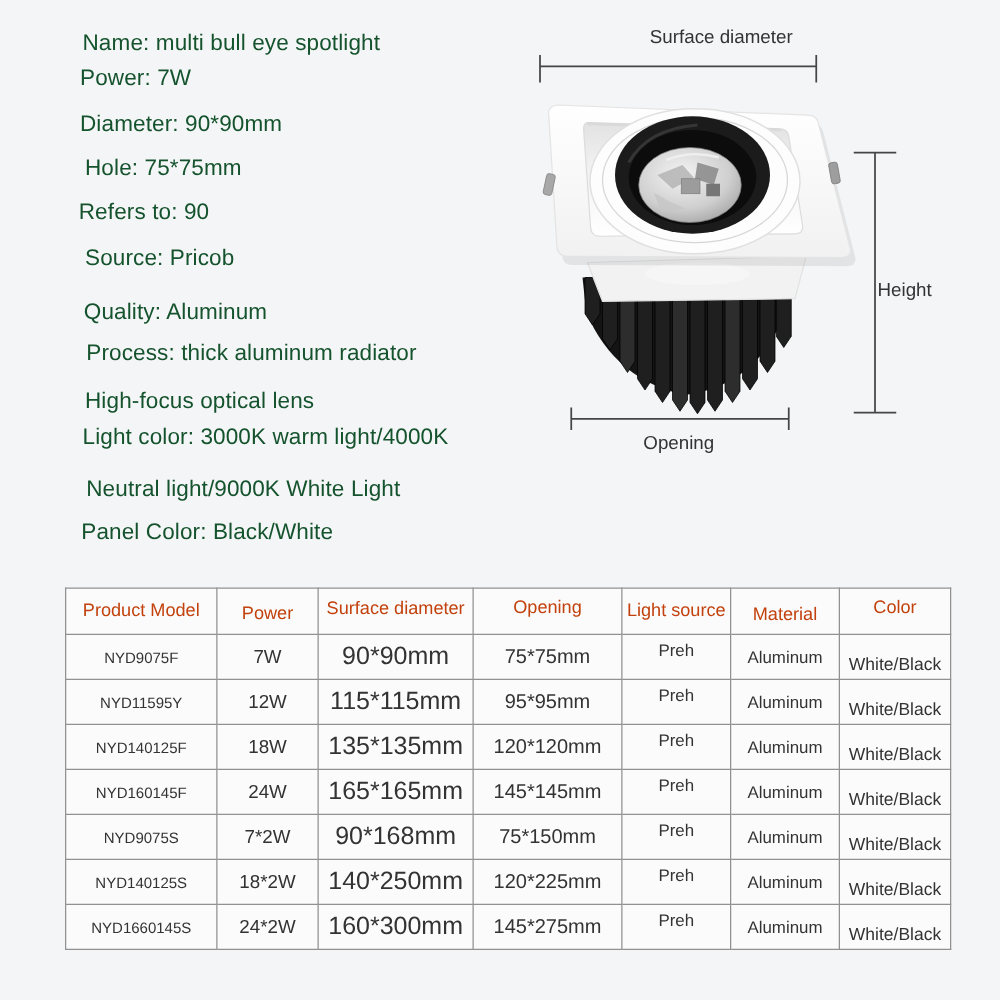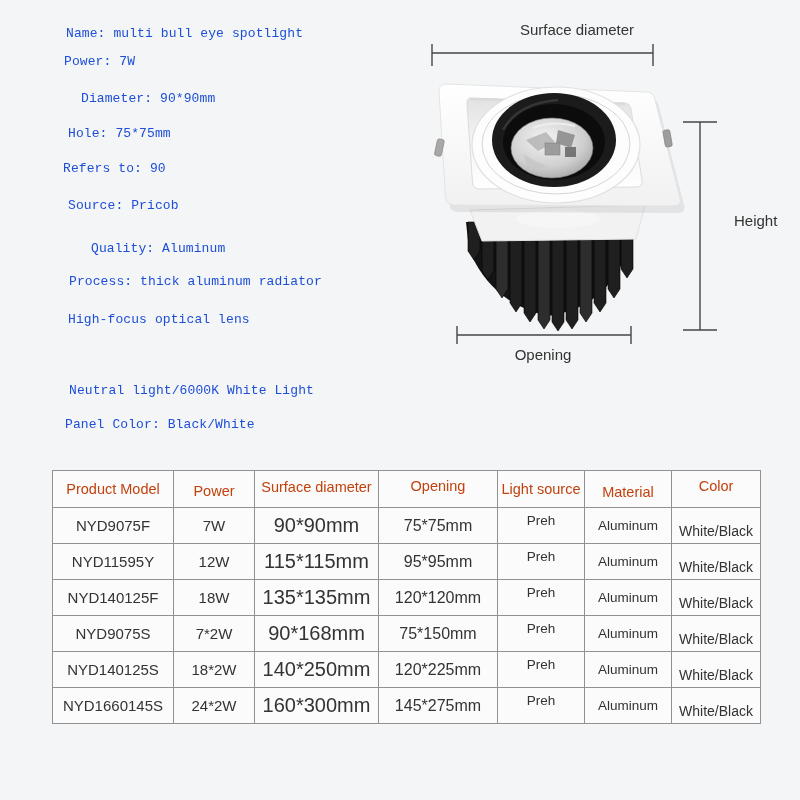--- a/index.html
+++ b/index.html
@@ -5,71 +5,72 @@
   html,body{margin:0;padding:0;}
   body{
     width:800px;height:800px;position:relative;overflow:hidden;
     background:#f4f5f6;
     font-family:"Liberation Sans", sans-serif;
     color:#383838;
   }
   
   #spec-list{position:absolute;left:0;top:0;width:410px;height:460px;}
   .spec-line{
-    position:absolute;font-size:13px;line-height:20px;color:#1d4ed8;
-    white-space:nowrap;letter-spacing:.1px;font-family:Liberation Mono, monospace;
+    position:absolute;font-size:18px;line-height:20px;color:#14532d;
+    white-space:nowrap;letter-spacing:.1px;
   }
   
   #diagram{position:absolute;left:408px;top:8px;width:385px;height:372px;}
   #diagram svg{position:absolute;left:0;top:0;}
   .dim-label{
     position:absolute;font-size:15px;color:#333;line-height:18px;white-space:nowrap;
   }
   #surface-label{left:99px;top:13px;width:140px;text-align:center;}
-  #height-label{left:294px;top:204px;padding-left:32px;}
+  #height-label{left:294px;top:216px;}
   #opening-label{left:85px;top:338px;width:100px;text-align:center;}
   
   #spec-table{
     position:absolute;left:52px;top:470px;
     border-collapse:collapse;table-layout:fixed;width:701px;
     background:#fbfbfb;
   }
   #spec-table th,#spec-table td{
     border:1px solid #919191;text-align:center;vertical-align:middle;
     padding:0;overflow:visible;font-weight:normal;color:#333;
   }
   #spec-table th{height:36px;font-size:14.5px;color:#c2410c;}
   #spec-table td{height:35px;}
   #spec-table th span,#spec-table td span{position:relative;display:inline-block;}
-  .col0{width:120px;font-size:15px;}
+  .col0{width:120px;font-size:12px;}
   .col1{width:80px;font-size:15px;}
   .col2{width:123px;font-size:20px;}
   .col3{width:118px;font-size:16px;}
   .col4{width:86px;font-size:13.5px;}
   .col5{width:86px;font-size:13.5px;}
   .col6{width:88px;font-size:14px;white-space:nowrap;margin-top:14px;}
   th.col1 span{top:2px;} th.col2 span{top:-2px;} th.col3 span{top:-3px;}
   th.col5 span{top:3px;} th.col6 span{top:-3px;}
   td.col4 span{top:-5px;}
   td.col6 span{top:5px;}
 </style>
 </head>
 <body>
 
 <div id="spec-list">
     <div class="spec-line" style="top: 24px; left: 66px;">Name: multi bull eye spotlight</div>
     <div class="spec-line" style="top: 52px; left: 64px;">Power: 7W</div>
-    <div class="spec-line" style="top: 89px; left: 81px;">Diameter: 90*90mm</div>
+    <div class="spec-line" style="top: 89px; left: 64px;">Diameter: 90*90mm</div>
     <div class="spec-line" style="top: 124px; left: 68px;">Hole: 75*75mm</div>
     <div class="spec-line" style="top: 159px; left: 63px;">Refers to: 90</div>
     <div class="spec-line" style="top: 196px; left: 68px;">Source: Pricob</div>
-    <div class="spec-line" style="top: 239px; left: 67px; margin-left: 24px;">Quality: Aluminum</div>
+    <div class="spec-line" style="top: 239px; left: 67px;">Quality: Aluminum</div>
     <div class="spec-line" style="top: 272px; left: 69px;">Process: thick aluminum radiator</div>
     <div class="spec-line" style="top: 310px; left: 68px;">High-focus optical lens</div>
-    <div class="spec-line" style="top: 381px; left: 69px;">Neutral light/6000K White Light</div>
+    <div class="spec-line" style="top: 339px; left: 66px;">Light color: 3000K warm light/4000K</div>
+    <div class="spec-line" style="top: 381px; left: 69px;">Neutral light/9000K White Light</div>
     <div class="spec-line" style="top: 415px; left: 65px;">Panel Color: Black/White</div>
   </div>
 
 <div id="diagram">
   <svg width="385" height="372" viewBox="0 0 385 372">
     <defs>
       <linearGradient id="plateG" x1="0" y1="0" x2="0" y2="1">
         <stop offset="0" stop-color="#ffffff"></stop>
           <stop offset="1" stop-color="#f1f1f1"></stop>
       </linearGradient>
@@ -189,20 +190,29 @@
       <tr>
         <td class="col0"><span>NYD140125F</span></td>
         <td class="col1"><span>18W</span></td>
         <td class="col2"><span>135*135mm</span></td>
         <td class="col3"><span>120*120mm</span></td>
         <td class="col4"><span>Preh</span></td>
         <td class="col5"><span>Aluminum</span></td>
         <td class="col6"><span>White/Black</span></td>
       </tr>
       <tr>
+        <td class="col0"><span>NYD160145F</span></td>
+        <td class="col1"><span>24W</span></td>
+        <td class="col2"><span>165*165mm</span></td>
+        <td class="col3"><span>145*145mm</span></td>
+        <td class="col4"><span>Preh</span></td>
+        <td class="col5"><span>Aluminum</span></td>
+        <td class="col6"><span>White/Black</span></td>
+      </tr>
+      <tr>
         <td class="col0"><span>NYD9075S</span></td>
         <td class="col1"><span>7*2W</span></td>
         <td class="col2"><span>90*168mm</span></td>
         <td class="col3"><span>75*150mm</span></td>
         <td class="col4"><span>Preh</span></td>
         <td class="col5"><span>Aluminum</span></td>
         <td class="col6"><span>White/Black</span></td>
       </tr>
       <tr>
         <td class="col0"><span>NYD140125S</span></td>

